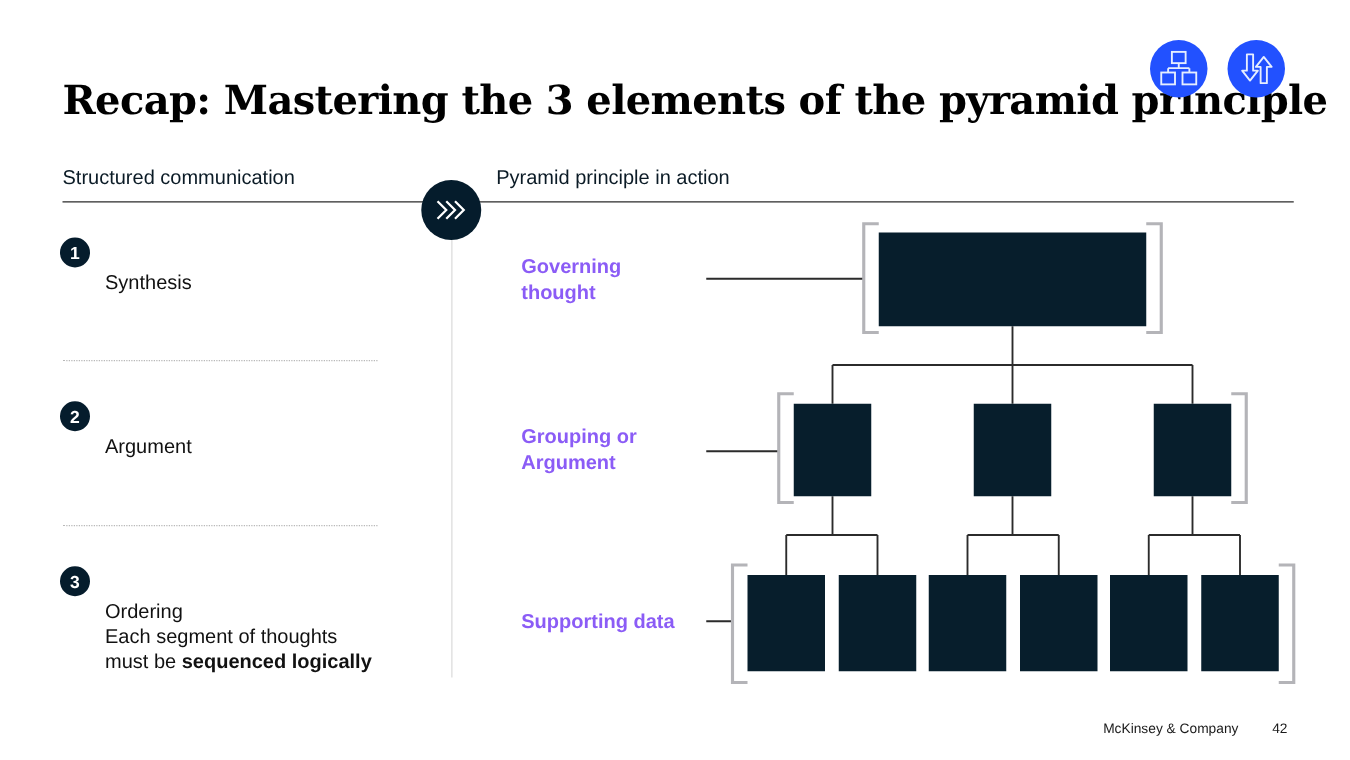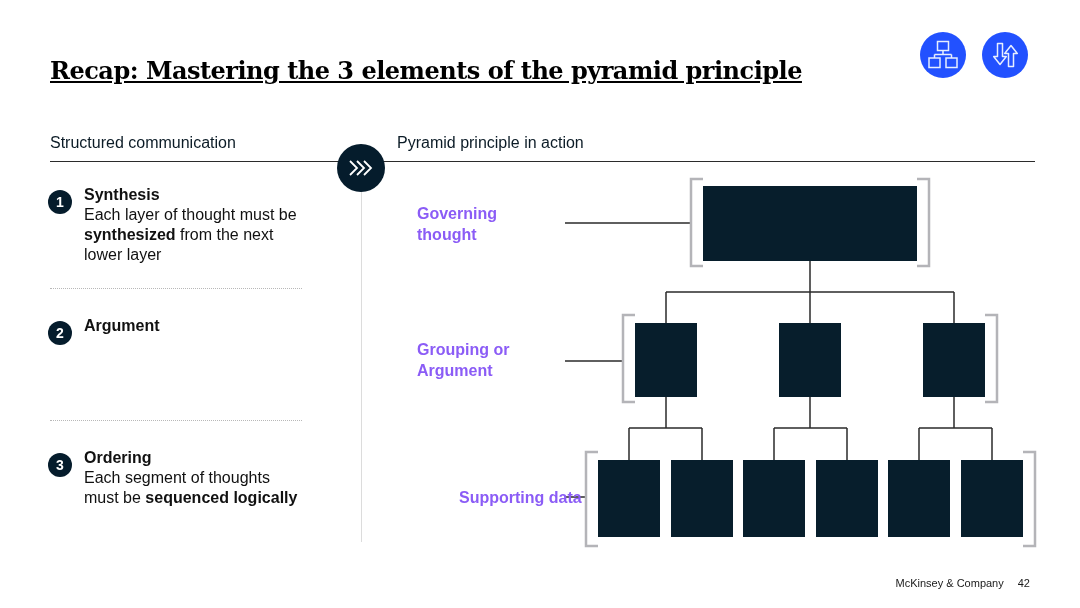--- a/index.html
+++ b/index.html
@@ -1,21 +1,21 @@
 <!DOCTYPE html>
 <html><head>
 <meta charset="utf-8">
 <style>
   html,body{margin:0;padding:0;background:#ffffff;}
   body{font-family:"Liberation Sans",sans-serif;color:#111;}
   .slide{position:relative;width:1080px;height:608px;background:#fff;overflow:hidden;}
 
   
   .title{position:absolute;left:50px;top:40px;font-family:"DejaVu Serif","Liberation Serif",serif;
-         font-size:24px;font-weight:700;letter-spacing:-0.5px;color:#000;white-space:nowrap;text-decoration:underline;}
+         font-size:32px;font-weight:700;letter-spacing:-0.5px;color:#000;white-space:nowrap;}
 
   
   .badge{position:absolute;top:32px;width:46px;height:46px;border-radius:50%;
          background:#2251FF;display:flex;align-items:center;justify-content:center;}
   .badge.b1{left:920px;}
   .badge.b2{left:982px;}
 
   
   .col-header{position:absolute;top:134px;font-size:16px;font-weight:400;color:#0b1b26;}
   .col-header.left{left:50px;}
@@ -30,36 +30,36 @@
 
   
   .col-divider{position:absolute;left:361px;top:192px;width:0;height:350px;border-left:1.5px solid #dcdcdc;}
 
   
   .item{position:absolute;left:48px;display:flex;gap:12px;width:270px;}
   .item.i1{top:185px;} .item.i2{top:316px;} .item.i3{top:448px;}
   .num-circle{flex:0 0 auto;width:24px;height:24px;margin-top:5px;border-radius:50%;background:#051C2C;
               color:#fff;font-size:14px;font-weight:700;display:flex;align-items:center;justify-content:center;}
   .item-text{width:220px;font-size:16px;line-height:20px;color:#111;}
-  .item-heading{font-weight:700;}
+  .item-heading{font-weight:400;margin-top:32px;}
   .item-body strong{font-weight:700;}
 
   .dotted-sep{position:absolute;left:50px;width:252px;height:0;border-top:1.5px dotted #b8b8b8;}
   .dotted-sep.s1{top:288px;} .dotted-sep.s2{top:420px;}
 
   
   .diagram-label{position:absolute;font-size:16px;font-weight:700;line-height:21px;color:#8b5cf6;}
   .diagram-label.governing{left:417px;top:203px;width:104px;}
   .diagram-label.grouping{left:417px;top:339px;width:114px;}
-  .diagram-label.supporting{left:417px;top:487px;width:160px;margin-left:42px;}
+  .diagram-label.supporting{left:417px;top:487px;width:160px;}
 
   .diagram-svg{position:absolute;left:0;top:0;width:1080px;height:608px;}
 
   
-  .footer{position:absolute;right:50px;bottom:19px;display:flex;gap:14px;align-items:baseline;
+  .footer{position:absolute;right:50px;bottom:19px;display:flex;gap:27px;align-items:baseline;
           font-size:11px;color:#1a1a1a;}
 </style>
 </head>
 <body>
 
 <div class="slide">
 
   <h1 class="title">Recap: Mastering the 3 elements of the pyramid principle</h1>
 
   <div class="badge b1">
@@ -93,21 +93,20 @@
       <path d="M4,4 l7,7 l-7,7 M11,4 l7,7 l-7,7 M18,4 l7,7 l-7,7" stroke="#ffffff" stroke-width="1.8" fill="none"></path>
     </svg>
   </div>
 
   <div class="item i1">
     <div class="num-circle">
       <span>1</span>
     </div>
     <div class="item-text">
       <div class="item-heading">Synthesis</div>
-      <div class="item-body"><span>Each layer of thought must be </span><strong>synthesized</strong><span> from the next lower layer</span></div>
     </div>
   </div>
 
   <div class="dotted-sep s1"></div>
 
   <div class="item i2">
     <div class="num-circle">
       <span>2</span>
     </div>
     <div class="item-text">

